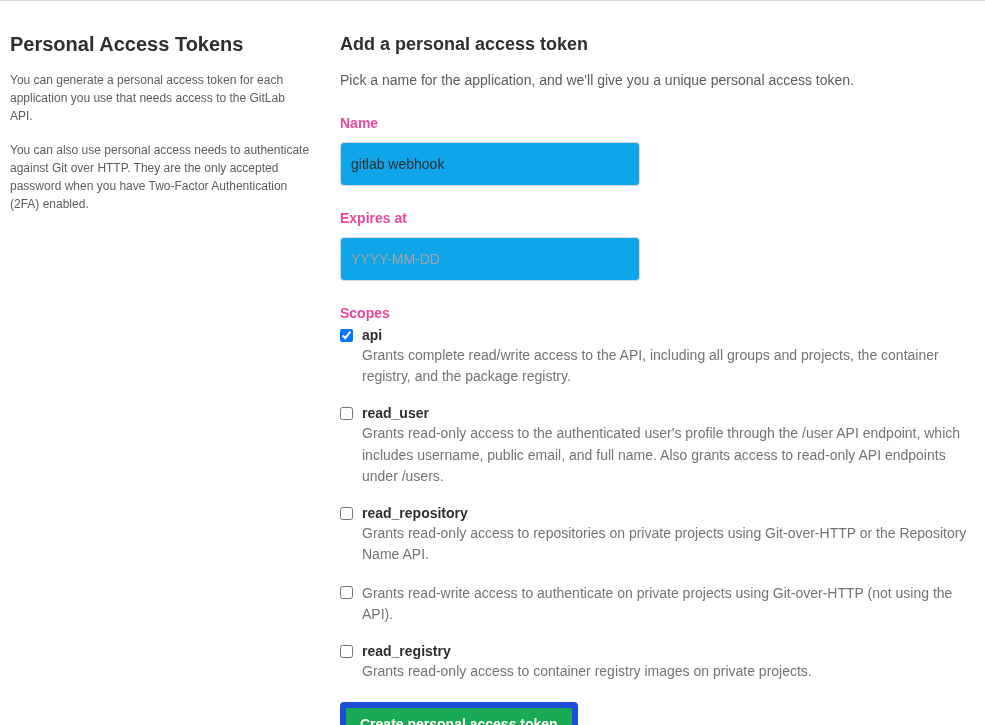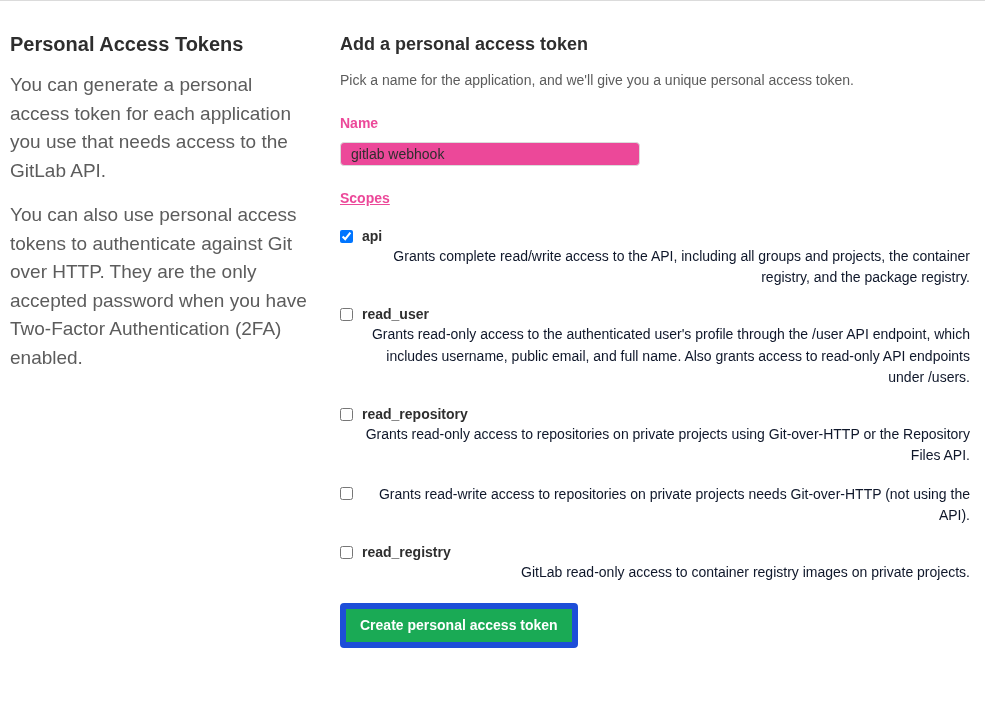--- a/index.html
+++ b/index.html
@@ -41,21 +41,21 @@
     box-sizing: border-box;
   }
   .left-title {
     font-size: 20px;
     font-weight: bold;
     color: #2e2e2e;
     margin: 0 0 14px 0;
     line-height: 1.3;
   }
   .left-para {
-    font-size: 19px;
+    font-size: 12px;
     color: #5c5c5c;
     margin: 3px 0 16px 0;
     line-height: 1.5;
     max-width: 300px;
   }
   
   .right-col {
     flex: 1;
     padding-left: 30px;
     padding-right: 15px;
@@ -74,40 +74,39 @@
   }
   .field-label {
     font-size: 14px;
     font-weight: bold;
     color: #ec4899;
     display: block;
     margin-bottom: 8px;
   }
   .text-input {
     width: 300px;
-    height: 24px;
+    height: 44px;
     box-sizing: border-box;
     border: 1px solid #dbdbdb;
     border-radius: 4px;
     padding: 4px 10px;
     font-family: "Liberation Sans", sans-serif;
     font-size: 14px;
     color: #2e2e2e;
-    background: #ec4899;
+    background: #0ea5e9;
     outline: none;
   }
   .text-input::placeholder {
     color: #a3a3a3;
   }
   .field-block {
     margin-bottom: 22px;
   }
   .scopes-label {
-    margin-bottom: 18px;
-    text-decoration: underline;
+    margin-bottom: 2px;
   }
   .scope-row {
     position: relative;
     padding-left: 22px;
     margin-bottom: 17px;
   }
   .scope-row:last-of-type {
     margin-bottom: 20px;
   }
   .scope-check {
@@ -121,24 +120,23 @@
   .scope-name {
     font-size: 14px;
     font-weight: bold;
     color: #2e2e2e;
     display: block;
     line-height: 1.35;
   }
   .scope-desc {
     display: block;
     font-size: 14px;
-    color: #0f172a;
+    color: #737373;
     line-height: 1.52;
     max-width: 630px;
-    text-align: right;
   }
   .submit-btn {
     background: #1aaa55;
     border: 6px solid #1d4ed8;
     color: #fff;
     font-family: "Liberation Sans", sans-serif;
     font-size: 14px;
     font-weight: bold;
     border-radius: 4px;
     padding: 8px 14px;
@@ -150,63 +148,67 @@
 <body>
 
 <div class="page">
   <div class="top-rule"></div>
 
   <div class="layout">
 
     <div class="left-col">
       <h2 class="left-title">Personal Access Tokens</h2>
       <p class="left-para">You can generate a personal access token for each application you use that needs access to the GitLab API.</p>
-      <p class="left-para">You can also use personal access tokens to authenticate against Git over HTTP. They are the only accepted password when you have Two-Factor Authentication (2FA) enabled.</p>
+      <p class="left-para">You can also use personal access needs to authenticate against Git over HTTP. They are the only accepted password when you have Two-Factor Authentication (2FA) enabled.</p>
     </div>
 
     <div class="right-col">
       <div class="form-title">Add a personal access token</div>
       <div class="form-sub">Pick a name for the application, and we'll give you a unique personal access token.</div>
 
       <div class="field-block">
         <label class="field-label">Name</label>
         <input class="text-input" type="text" value="gitlab webhook" style="">
       </div>
 
+      <div class="field-block">
+        <label class="field-label">Expires at</label>
+        <input class="text-input" type="text" placeholder="YYYY-MM-DD" style="">
+      </div>
 
       <div>
         <label class="field-label scopes-label">Scopes</label>
 
         <div class="scope-row">
           <input class="scope-check" type="checkbox" checked="" style="">
           <span class="scope-name">api</span>
           <span class="scope-desc">Grants complete read/write access to the API, including all groups and projects, the container registry, and the package registry.</span>
         </div>
 
         <div class="scope-row">
           <input class="scope-check" type="checkbox" style="">
           <span class="scope-name">read_user</span>
           <span class="scope-desc">Grants read-only access to the authenticated user's profile through the /user API endpoint, which includes username, public email, and full name. Also grants access to read-only API endpoints under /users.</span>
         </div>
 
         <div class="scope-row">
           <input class="scope-check" type="checkbox" style="">
           <span class="scope-name">read_repository</span>
-          <span class="scope-desc">Grants read-only access to repositories on private projects using Git-over-HTTP or the Repository Files API.</span>
-        </div>
-
-        <div class="scope-row">
-          <input class="scope-check" type="checkbox" style="">
-          <span class="scope-desc">Grants read-write access to repositories on private projects needs Git-over-HTTP (not using the API).</span>
+          <span class="scope-desc">Grants read-only access to repositories on private projects using Git-over-HTTP or the Repository Name API.</span>
+        </div>
+
+        <div class="scope-row">
+          <input class="scope-check" type="checkbox" style="">
+          <span class="scope-desc">Grants read-write access to authenticate on private projects using Git-over-HTTP (not using the API).</span>
         </div>
 
         <div class="scope-row">
           <input class="scope-check" type="checkbox" style="">
           <span class="scope-name">read_registry</span>
-          <span class="scope-desc">GitLab read-only access to container registry images on private projects.</span>
+          <span class="scope-desc">Grants read-only access to container registry images on private projects.</span>
         </div>
       </div>
 
       <button class="submit-btn">Create personal access token</button>
 
       
     </div>
   </div>
 </div>
 

